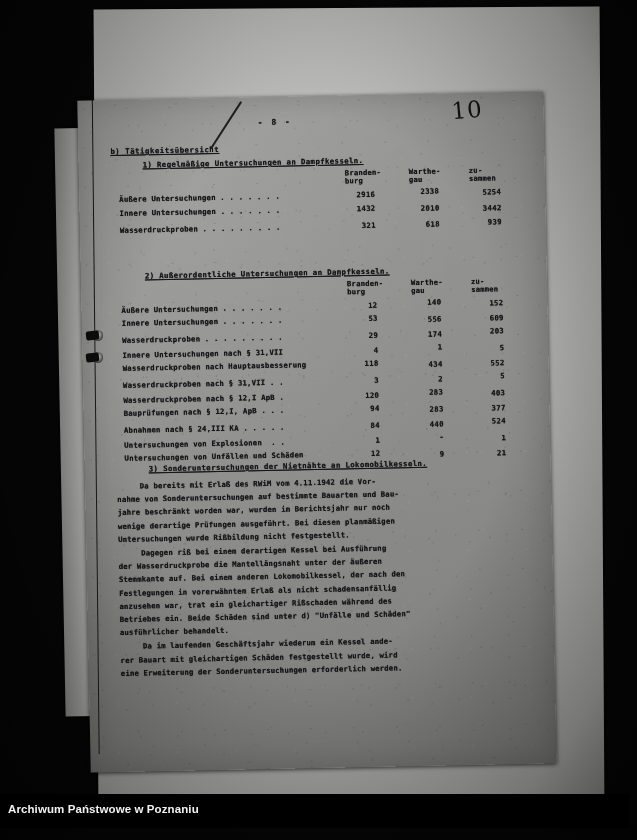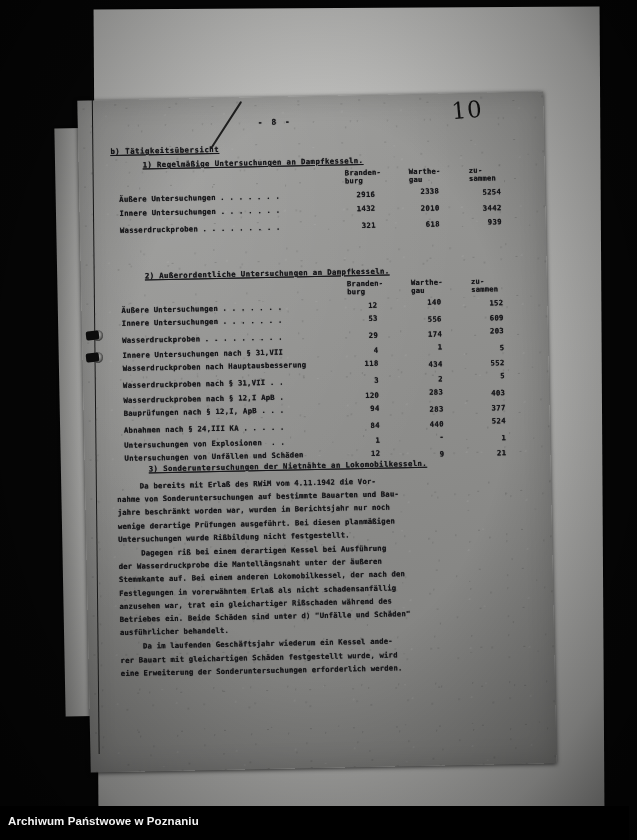--- a/index.html
+++ b/index.html
@@ -134,21 +134,21 @@
   #staple2{top:353px;}
 
   
   #vignette{
     position:absolute;inset:0;pointer-events:none;
     background:radial-gradient(ellipse at 50% 46%, rgba(0,0,0,0) 42%, rgba(0,0,0,.30) 78%, rgba(0,0,0,.62) 100%);
   }
 
   
   #footer{
-    position:absolute;left:0;bottom:0;width:629px;height:34px;
+    position:absolute;left:0;bottom:12px;width:629px;height:34px;
     background:#000;
   }
   #footer-label{
     position:absolute;left:8px;top:9px;
     font-family:"Liberation Sans","DejaVu Sans",sans-serif;
     font-size:11.5px;font-weight:700;color:#f2f2f2;letter-spacing:.1px;
   }
 </style>
 </head>
 <body>

